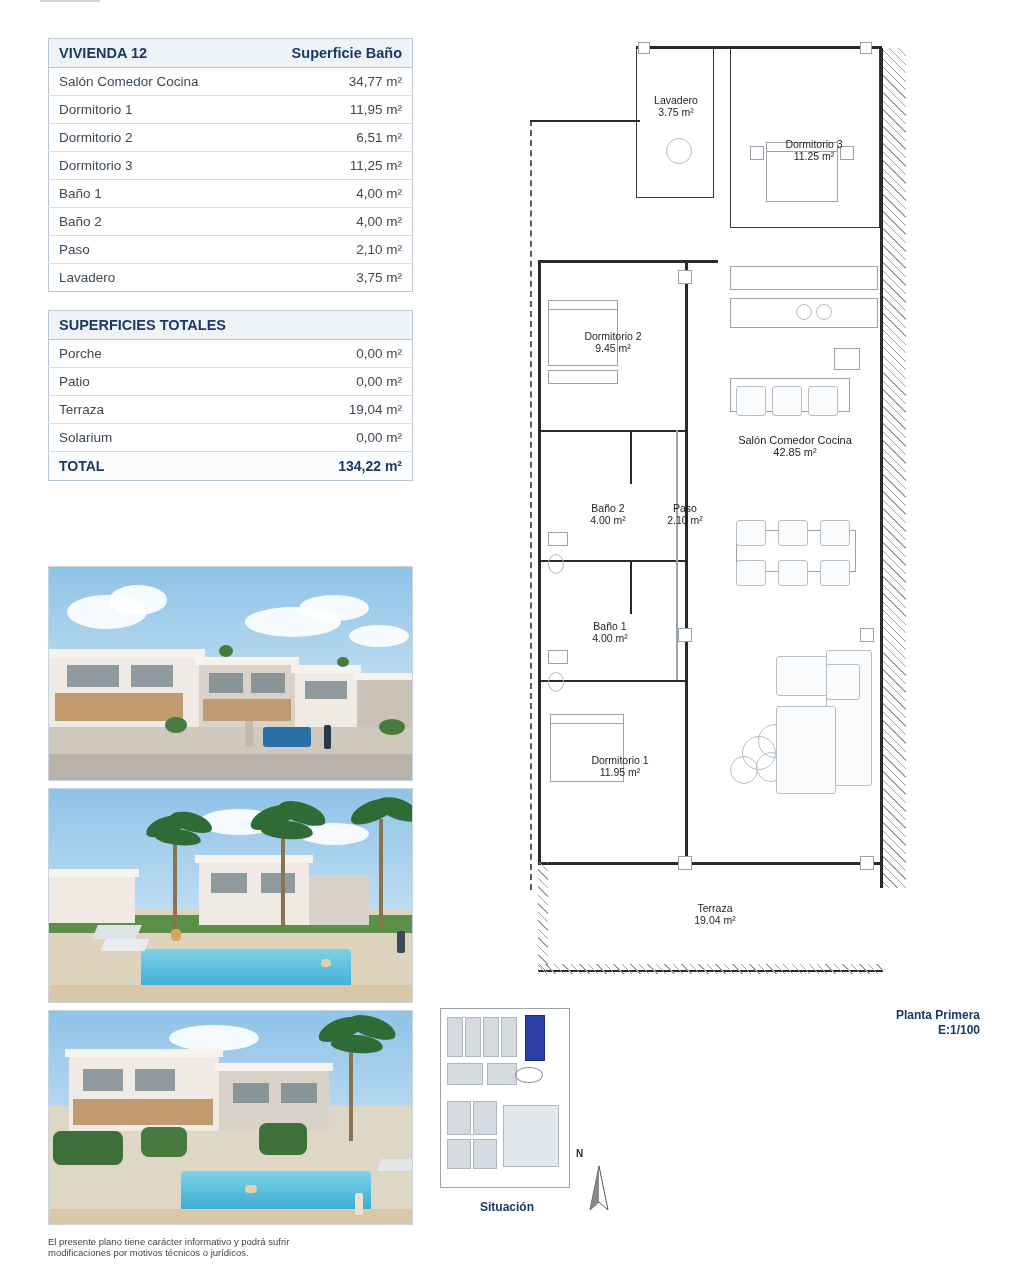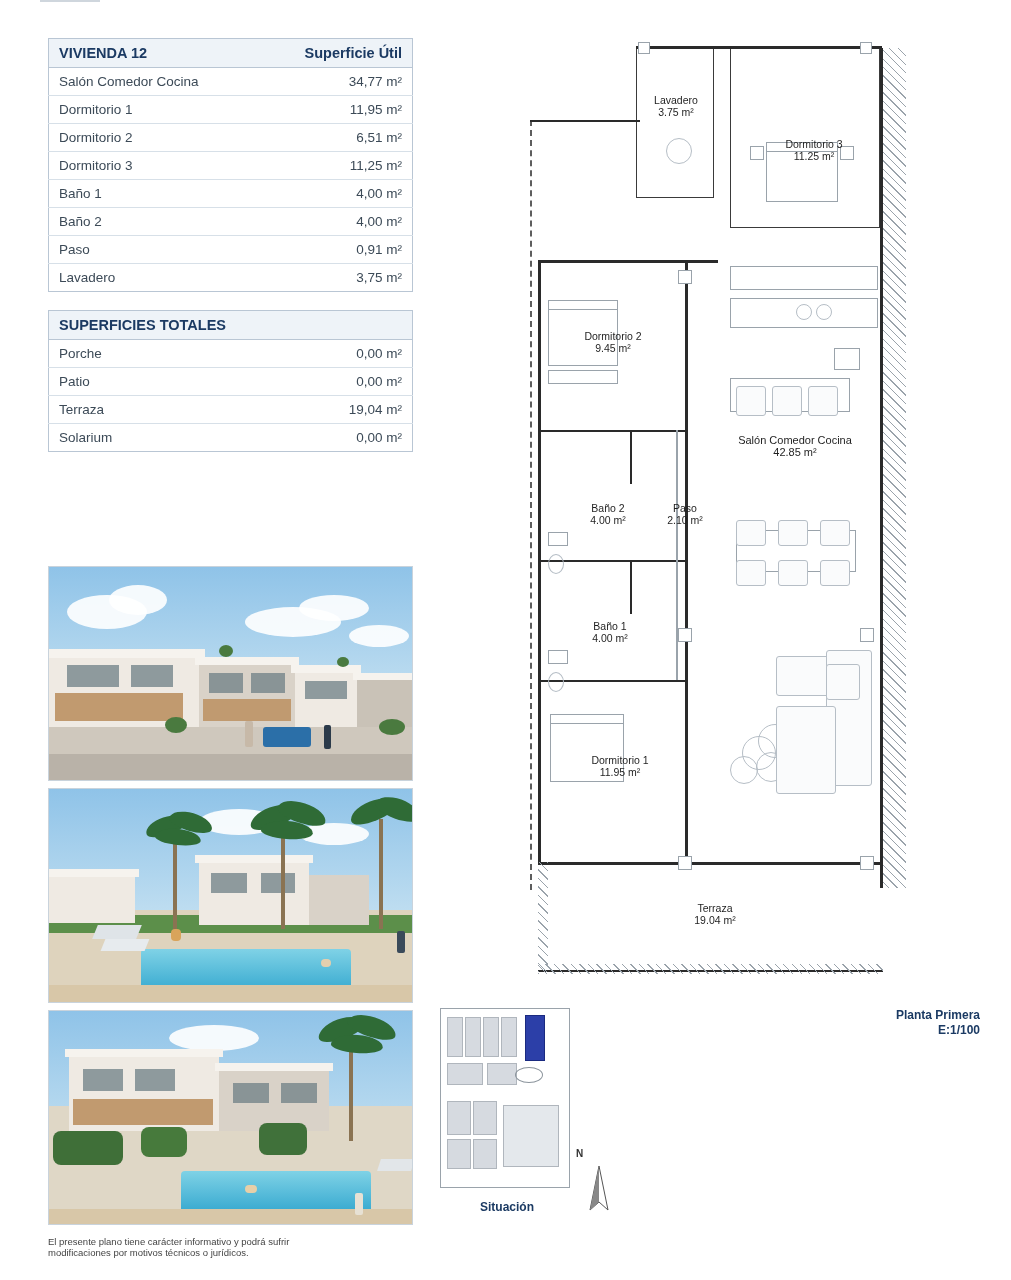--- a/index.html
+++ b/index.html
@@ -137,21 +137,21 @@
 <div class="page">
 
   <div class="topline"></div>
 
   <div class="left-col">
 
     <table class="areas">
       <tbody>
           <tr class="head">
         <td>VIVIENDA 12</td>
-        <td class="val">Superficie Útil</td>
+        <td class="val">Superficie Baño</td>
       </tr>
       <tr>
         <td>Salón Comedor Cocina</td>
         <td class="val">34,77 m²</td>
       </tr>
       <tr>
         <td>Dormitorio 1</td>
         <td class="val">11,95 m²</td>
       </tr>
       <tr>
@@ -165,21 +165,21 @@
       <tr>
         <td>Baño 1</td>
         <td class="val">4,00 m²</td>
       </tr>
       <tr>
         <td>Baño 2</td>
         <td class="val">4,00 m²</td>
       </tr>
       <tr>
         <td>Paso</td>
-        <td class="val">0,91 m²</td>
+        <td class="val">2,10 m²</td>
       </tr>
       <tr>
         <td>Lavadero</td>
         <td class="val">3,75 m²</td>
       </tr>
     </tbody>
       </table>
 
     <div class="spacer"></div>
 
@@ -197,20 +197,24 @@
         <td>Patio</td>
         <td class="val">0,00 m²</td>
       </tr>
       <tr>
         <td>Terraza</td>
         <td class="val">19,04 m²</td>
       </tr>
       <tr>
         <td>Solarium</td>
         <td class="val">0,00 m²</td>
+      </tr>
+      <tr class="total">
+        <td>TOTAL</td>
+        <td class="val">134,22 m²</td>
       </tr>
     </tbody>
       </table>
   </div>
 
   <div class="render" id="render-1">
     <div class="sky"></div>
     <div class="cloud" style="left:18px;top:28px;width:80px;height:34px;"></div>
     <div class="cloud" style="left:60px;top:18px;width:58px;height:30px;"></div>
     <div class="cloud" style="left:196px;top:40px;width:96px;height:30px;"></div>

